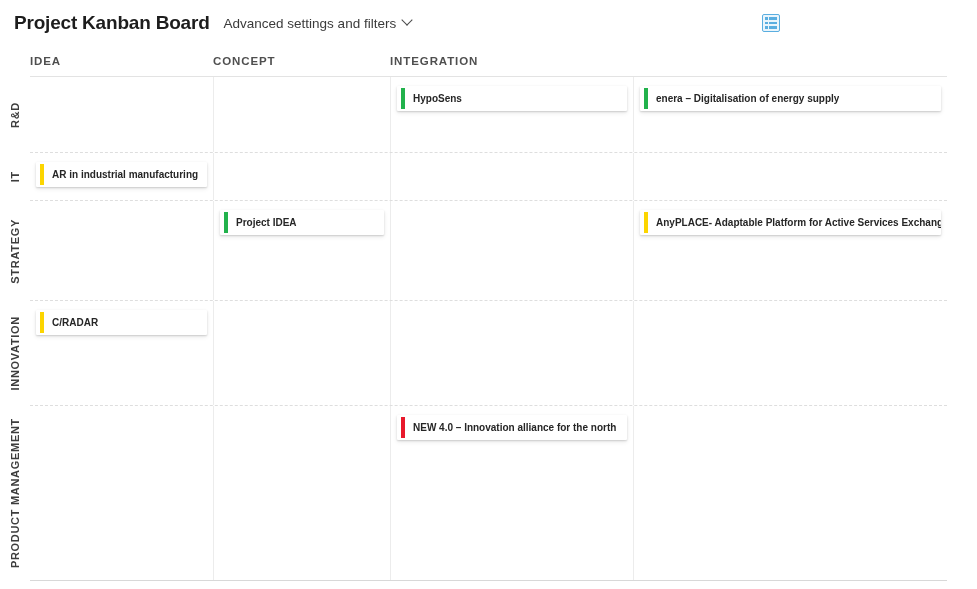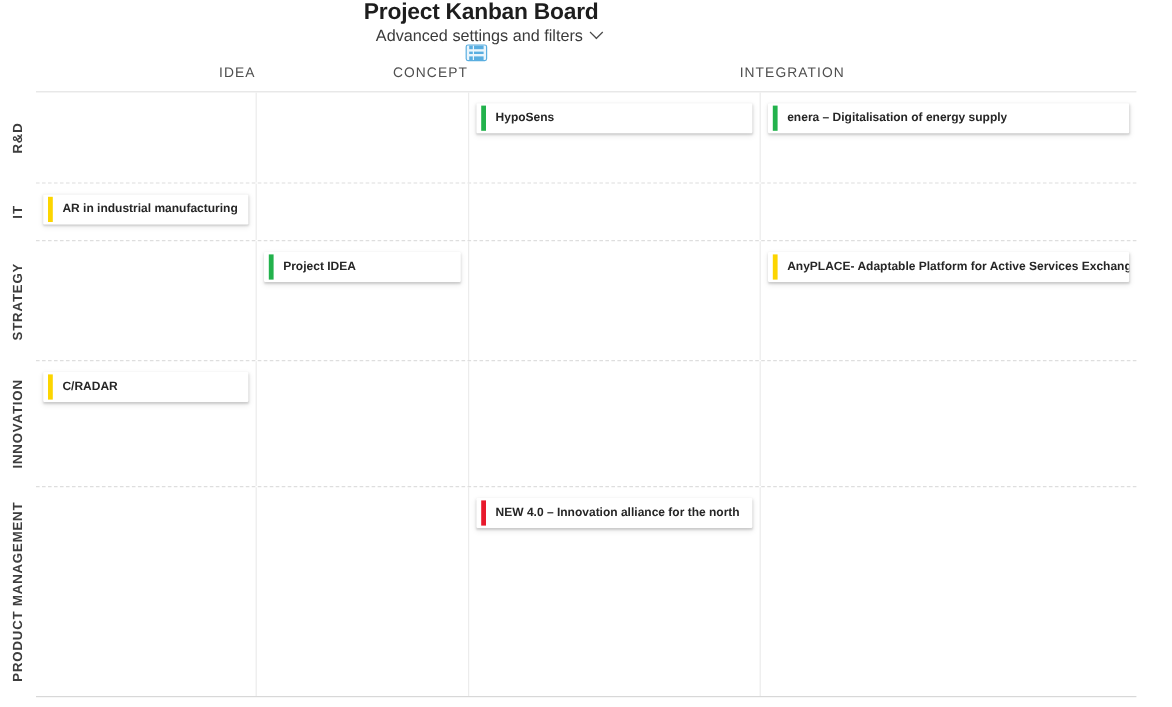--- a/index.html
+++ b/index.html
@@ -19,21 +19,20 @@
   
   .header {
     position: absolute;
     left: 0; top: 0;
     width: 802px;
     height: 46px;
     box-sizing: border-box;
     padding: 0 14px 0 14px;
     display: flex;
     align-items: center;
-    flex-direction: column;
   }
   .page-title {
     font-size: 19px;
     font-weight: bold;
     color: #1d1d1d;
     letter-spacing: -0.2px;
     white-space: nowrap;
   }
   .adv-filters {
     margin-left: 14px;
@@ -107,24 +106,24 @@
   }
   .col-head-row {
     display: flex;
     height: 30px;
     align-items: center;
     padding-left: 30px;
     box-sizing: border-box;
   }
   .col-head {
     font-size: 11.5px;
-    font-weight: normal;
+    font-weight: bold;
     letter-spacing: 0.9px;
     color: #4f4f4f;
-    text-align: right;
+    text-align: left;
     box-sizing: border-box;
   }
   .c0 { width: 183px; }
   .c1 { width: 177px; }
   .c2 { width: 243px; }
   .c3 { width: 314px; }
 
   .grid-wrap {
     position: relative;
     margin-left: 30px;

